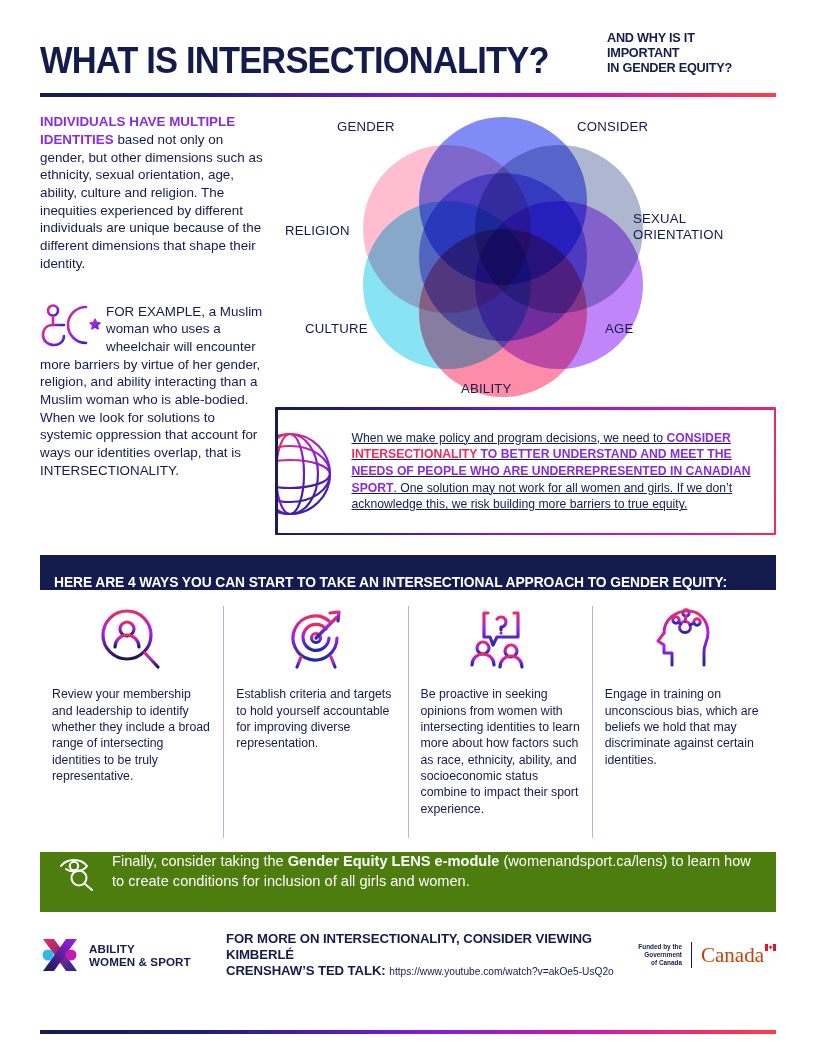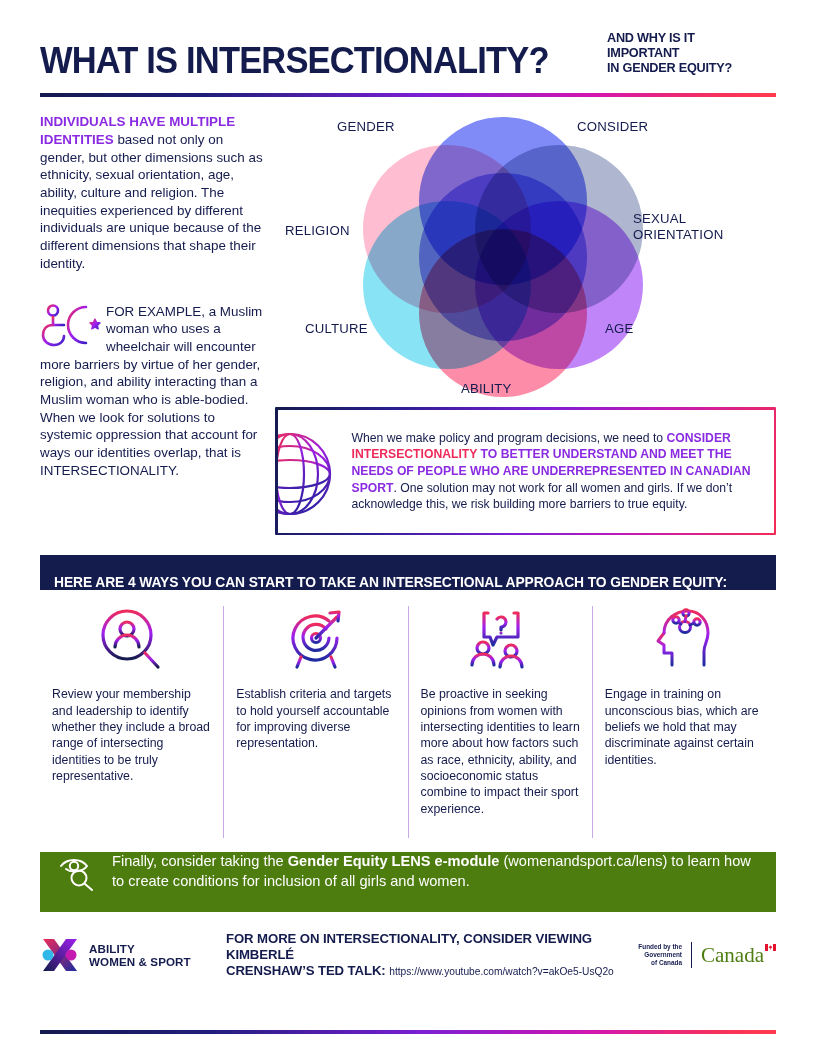--- a/index.html
+++ b/index.html
@@ -49,20 +49,21 @@
   .venn-label {
     position: absolute; font-size: 13.2px; font-weight: 400;
     color: #141b4d; letter-spacing: 0.2px; line-height: 1.15;
   }
 
   
   .callout { position: relative; margin-top: 4px; margin-left: 0px; height: 128px; }
   .callout-border {
     position: absolute; inset: 0; padding: 2.5px; border-radius: 1px;
     background: linear-gradient(105deg, #141b4d 0%, #2a1f8f 22%, #7b1fd4 50%, #c01ab8 72%, #f52b55 100%);
+    text-decoration: underline;
   }
   .callout-inner {
     position: relative; height: 100%; background: #fff;
     display: flex; align-items: center; overflow: hidden;
   }
   .callout-globe { position: absolute; left: -18px; top: 14px; width: 72px; height: 100px; }
   .callout-text { margin-left: 74px; margin-right: 14px; font-size: 12.2px; line-height: 1.37; }
   .callout-text .hl-purple { color: #8a2be2; font-weight: 700; }
   .callout-text .hl-pink { color: #ee2b5b; font-weight: 700; }
 
@@ -94,21 +95,21 @@
   .logo-group { display: flex; align-items: center; gap: 9px; width: 186px; flex: none; }
   .logo-mark { width: 40px; height: 36px; flex: none; }
   .logo-text { font-size: 11.6px; font-weight: 700; line-height: 1.18; color: #141b4d; letter-spacing: 0.1px; }
   .footer-mid { flex: 1; }
   .footer-mid .l1 { font-size: 13.2px; font-weight: 700; letter-spacing: -0.1px; line-height: 1.22; }
   .footer-mid .l2 { font-size: 13.2px; font-weight: 700; letter-spacing: -0.1px; line-height: 1.22; }
   .footer-url { font-size: 10.2px; font-weight: 400; letter-spacing: 0; margin-top: 24px; }
   .gov { display: flex; align-items: center; gap: 9px; flex: none; }
   .gov-en { font-size: 6.4px; font-weight: 700; line-height: 1.3; text-align: right; color: #141b4d; }
   .gov-div { width: 1px; height: 26px; background: #141b4d; }
-  .gov-canada { font-family: "Liberation Serif", serif; font-size: 21px; color: #4d7c0f; position: relative; padding-right: 12px; }
+  .gov-canada { font-family: "Liberation Serif", serif; font-size: 21px; color: #c2410c; position: relative; padding-right: 12px; }
   .gov-flag { position: absolute; right: 0; top: 1px; width: 11px; height: 7px; }
   .footer-rule { position: absolute; left: 40px; right: 40px; bottom: 22px; }
 </style>
 </head>
 <body>
 
 <div class="page">
 
   <div class="header">
     <div class="title">WHAT IS INTERSECTIONALITY?</div>

